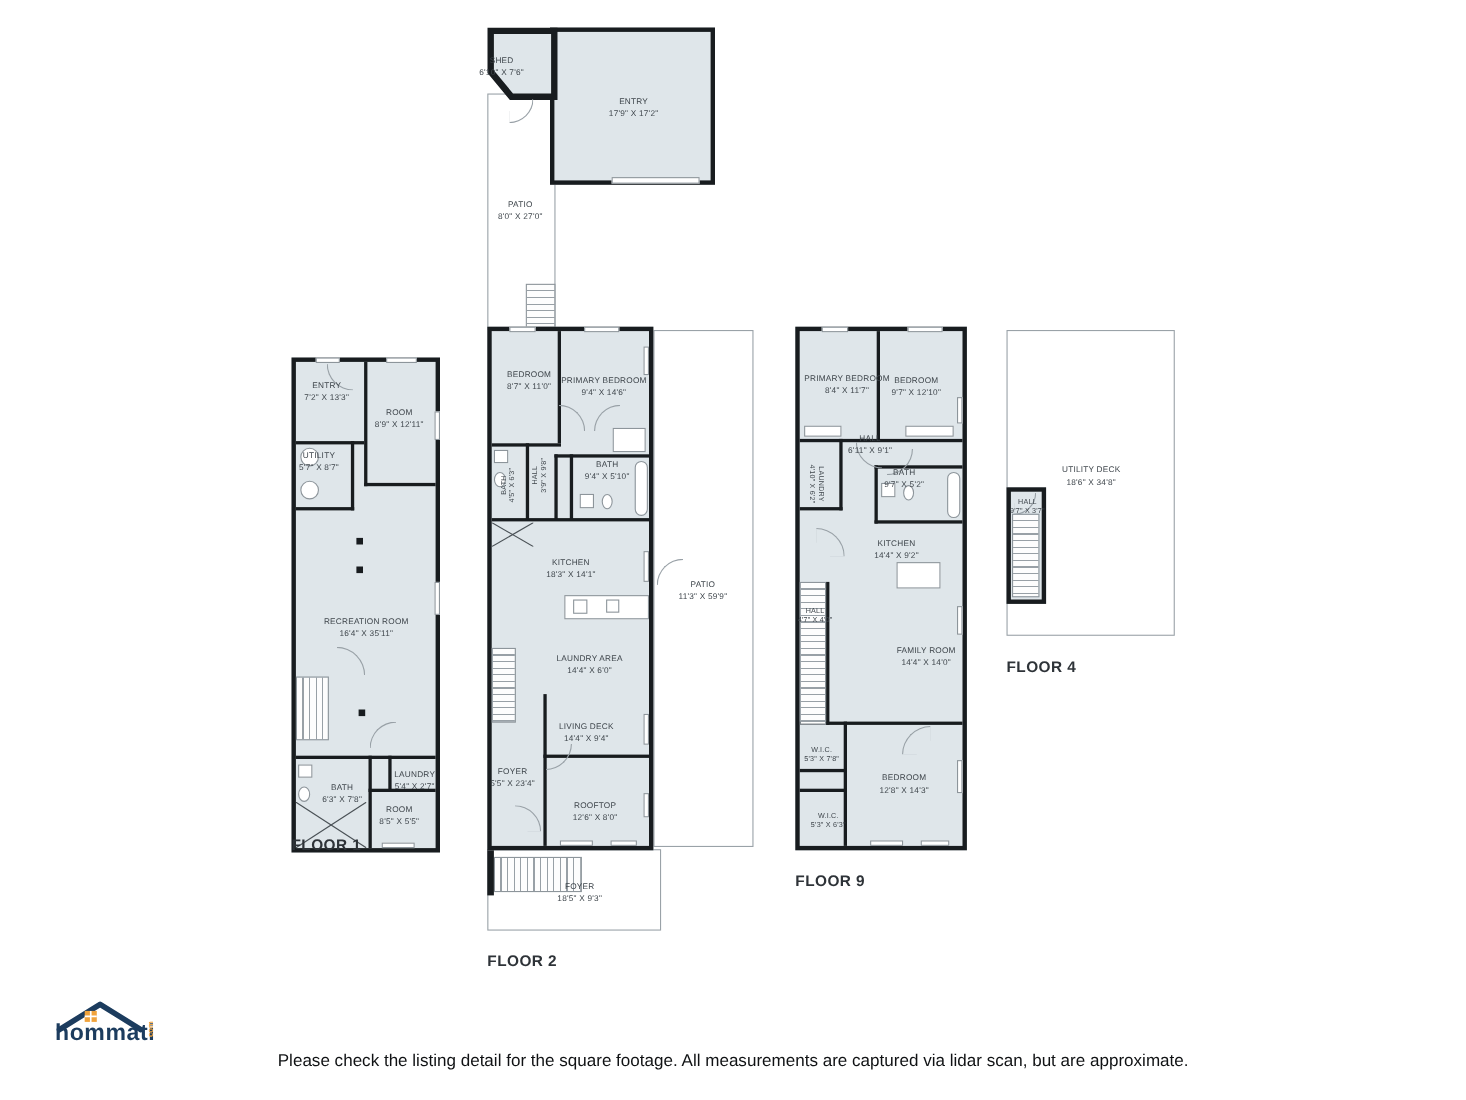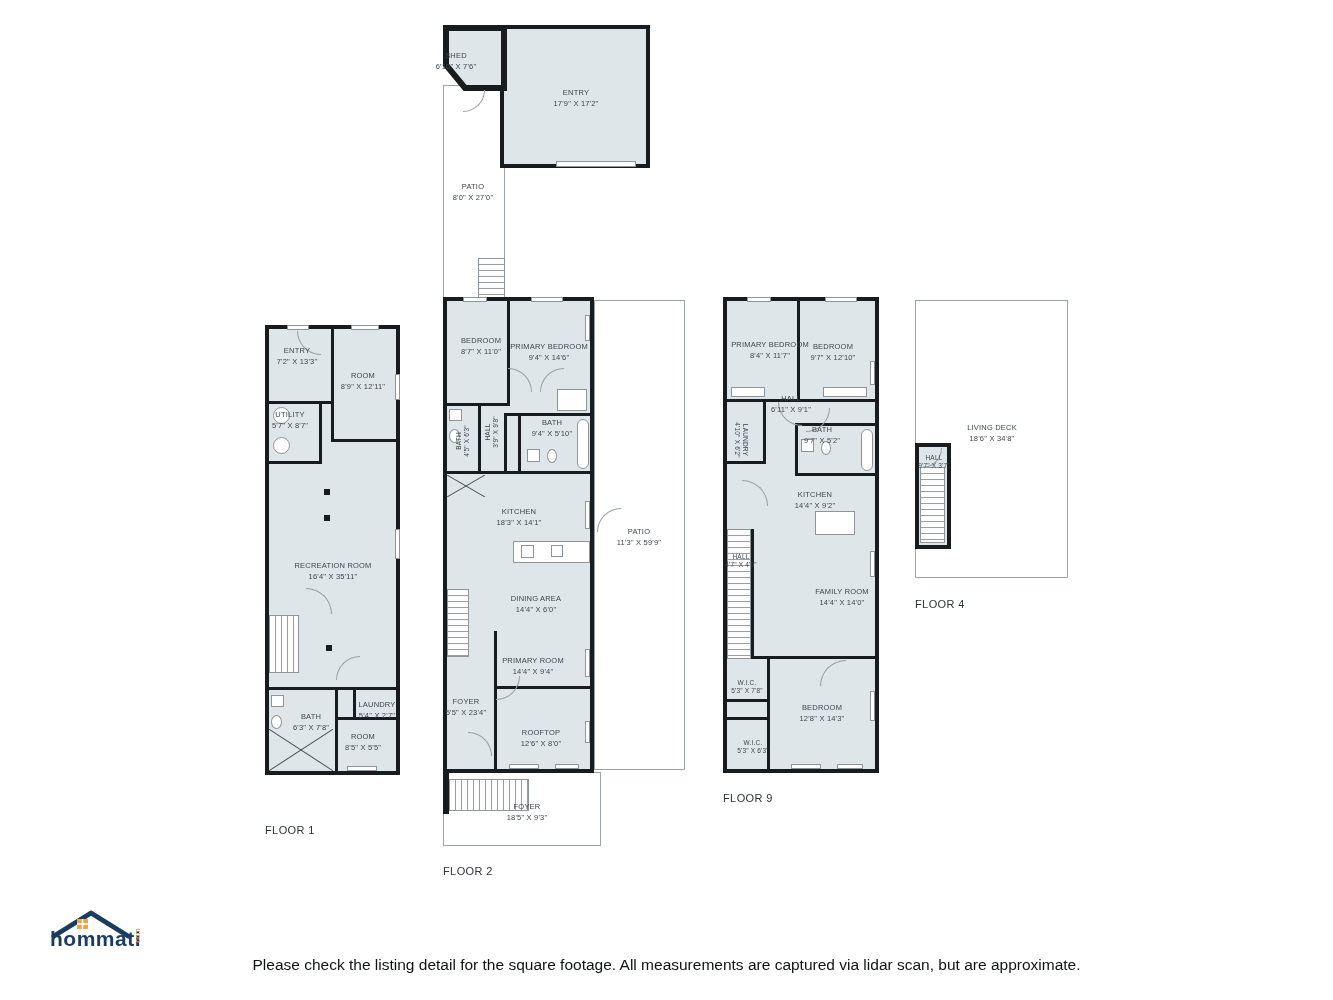--- a/index.html
+++ b/index.html
@@ -24,21 +24,21 @@
   .q2{border-radius:100% 0 0 0;border-right:none;border-bottom:none}
   .q3{border-radius:0 0 0 100%;border-top:none;border-right:none}
   .q4{border-radius:0 0 100% 0;border-top:none;border-left:none}
   .lbl{position:absolute;transform:translate(-50%,-50%);text-align:center;
     color:#3f464c;font-size:7.5px;line-height:1.4;white-space:nowrap;
     letter-spacing:.2px;font-weight:500;z-index:5}
   .lbl span{display:block}
   .lbl.vertA{transform:translate(-50%,-50%) rotate(-90deg)}
   .lbl.vertB{transform:translate(-50%,-50%) rotate(90deg)}
   .lbl.sm{font-size:6.5px;line-height:1.3}
-  .floorlbl{position:absolute;font-size:11px;font-weight:400;color:#2e3338;
+  .floorlbl{position:absolute;font-size:14px;font-weight:700;color:#2e3338;
     letter-spacing:.4px}
   .disclaimer{position:absolute;left:0;right:0;top:956px;text-align:center;
     font-size:15.5px;color:#101214}
   .logo{position:absolute;left:46px;top:906px;width:96px;height:50px}
   .logo .brandword{position:absolute;left:4px;top:21px;font-size:21px;
     font-weight:700;color:#1c3c5e;letter-spacing:.5px}
   .logo .brandtld{position:absolute;left:84px;top:26px;font-size:7px;
     font-weight:700;color:#f1a33c;transform:rotate(-90deg)}
 </style>
 </head>
@@ -123,21 +123,21 @@
   <span>6'3" X 7'8"</span>
 </div>
 <div class="lbl" style="left:377px;top:710px">
   <span>LAUNDRY</span>
   <span>5'4" X 2'7"</span>
 </div>
 <div class="lbl" style="left:363px;top:742px">
   <span>ROOM</span>
   <span>8'5" X 5'5"</span>
 </div>
-<div class="floorlbl" style="left:265px;top:824px">FLOOR 1</div>
+<div class="floorlbl" style="left:265px;top:760px">FLOOR 1</div>
 
 <div class="outdoor" style="left:594px;top:300px;width:91px;height:470px"></div>
 <div class="outdoor" style="left:443px;top:772px;width:158px;height:74px"></div>
 <div class="stH" style="left:449px;top:779px;width:80px;height:32px"></div>
 <div class="wall" style="left:443px;top:772px;width:6px;height:42px"></div>
 
 <div class="unit" style="left:443px;top:297px;width:151px;height:476px">
   <div class="wall" style="left:60px;top:0;width:3px;height:102px"></div>
   <div class="wall" style="left:0;top:102px;width:63px;height:3px"></div>
   <div class="wall" style="left:31px;top:102px;width:3px;height:70px"></div>
@@ -194,25 +194,25 @@
 </div>
 <div class="lbl" style="left:552px;top:428px">
   <span>BATH</span>
   <span>9'4" X 5'10"</span>
 </div>
 <div class="lbl" style="left:519px;top:517px">
   <span>KITCHEN</span>
   <span>18'3" X 14'1"</span>
 </div>
 <div class="lbl" style="left:536px;top:604px">
-  <span>DINING AREA</span>
+  <span>LAUNDRY AREA</span>
   <span>14'4" X 6'0"</span>
 </div>
 <div class="lbl" style="left:533px;top:666px">
-  <span>PRIMARY ROOM</span>
+  <span>LIVING DECK</span>
   <span>14'4" X 9'4"</span>
 </div>
 <div class="lbl" style="left:466px;top:707px">
   <span>FOYER</span>
   <span>5'5" X 23'4"</span>
 </div>
 <div class="lbl" style="left:541px;top:738px">
   <span>ROOFTOP</span>
   <span>12'6" X 8'0"</span>
 </div>
@@ -304,21 +304,21 @@
   <span>5'3" X 6'3"</span>
 </div>
 <div class="floorlbl" style="left:723px;top:792px">FLOOR 9</div>
 
 <div class="outdoor" style="left:915px;top:300px;width:153px;height:278px"></div>
 <div class="unit" style="left:915px;top:443px;width:36px;height:106px">
   <div class="stV" style="left:1px;top:20px;width:25px;height:76px"></div>
 </div>
 <div class="arc q4" style="left:922px;top:448px;width:20px;height:20px"></div>
 <div class="lbl" style="left:992px;top:433px">
-  <span>LIVING DECK</span>
+  <span>UTILITY DECK</span>
   <span>18'6" X 34'8"</span>
 </div>
 <div class="lbl sm" style="left:934px;top:462px">
   <span>HALL</span>
   <span>9'7" X 3'7"</span>
 </div>
 <div class="floorlbl" style="left:915px;top:598px">FLOOR 4</div>
 
 <div class="logo">
   <svg width="96" height="46" viewBox="0 0 96 46" style="position:absolute;left:0;top:0">

